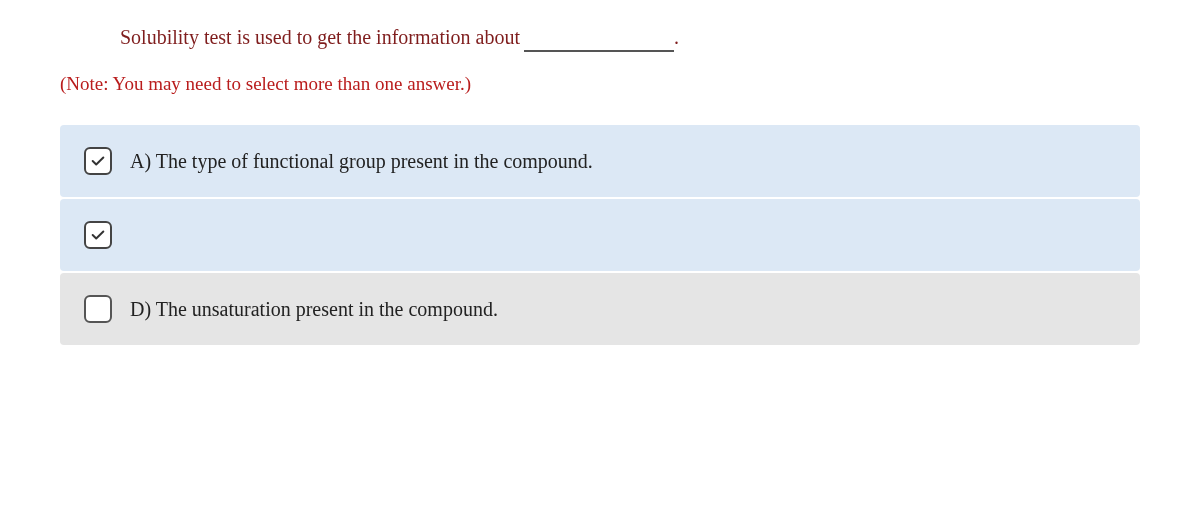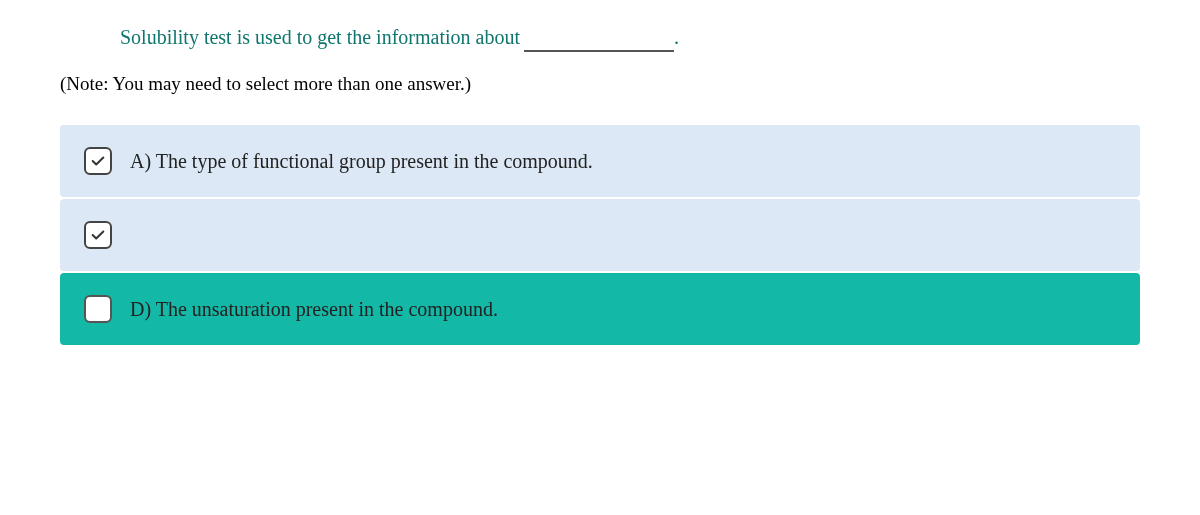--- a/index.html
+++ b/index.html
@@ -16,35 +16,35 @@
       width: 1200px;
       min-height: 515px;
       padding: 20px 60px 20px 60px;
     }
 
     .question-stem {
       margin-bottom: 18px;
       padding-left: 60px;
       line-height: 1.5;
       font-size: 20px;
-      color: #0f766e;
+      color: #7f1d1d;
     }
 
     .blank {
       display: inline-block;
       border-bottom: 2px solid #555;
       width: 150px;
       vertical-align: bottom;
       margin-left: 4px;
     }
 
     .note {
       margin-bottom: 26px;
       font-size: 19px;
-      color: #000000;
+      color: #b91c1c;
       line-height: 1.5;
     }
 
     .options-list {
       display: flex;
       flex-direction: column;
       gap: 0px;
     }
 
     .option-item {
@@ -56,21 +56,21 @@
       cursor: pointer;
       font-size: 20px;
       line-height: 1.4;
     }
 
     .option-item.selected {
       background-color: #dce8f5;
     }
 
     .option-item.unselected {
-      background-color: #14b8a6;
+      background-color: #e5e5e5;
       text-align: right;
     }
 
     .checkbox {
       width: 28px;
       height: 28px;
       border-radius: 6px;
       border: 2px solid #555;
       display: flex;
       align-items: center;

